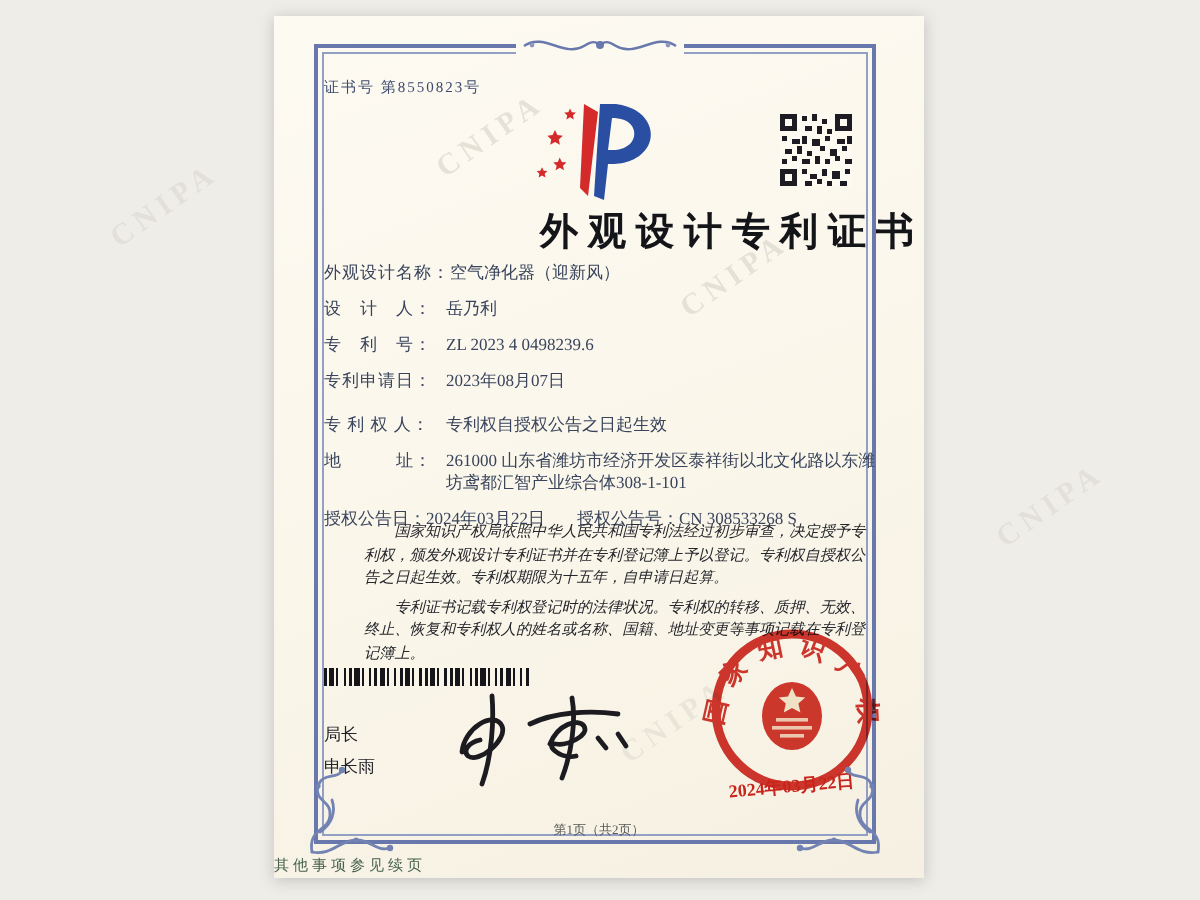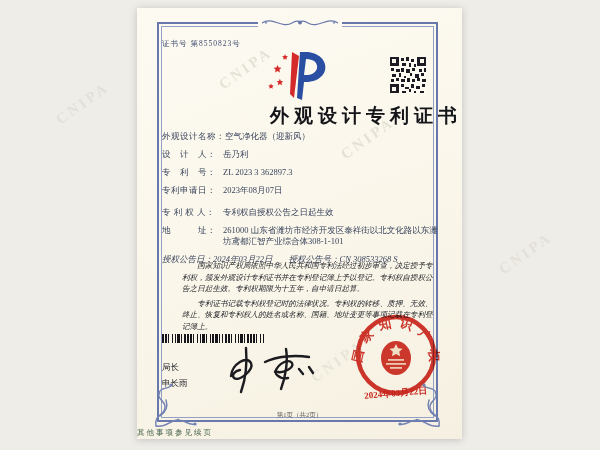--- a/index.html
+++ b/index.html
@@ -34,21 +34,21 @@
   .title { position:absolute; left:0; right:0; top:95px; text-align:right;
            font-family:"Liberation Serif", serif; font-weight:bold; font-size:19px;
            letter-spacing:5px; color:#141519; }
 
   .fields { position:absolute; left:25px; right:21px; top:123px;
             font-family:"Liberation Serif", serif; font-size:8.5px; color:#39445c; }
   .frow { display:flex; margin-bottom:7px; line-height:11px; }
   .frow .lbl { min-width:61px; white-space:pre; letter-spacing:.5px; }
   .frow .val { flex:1; }
   .frow.gap { margin-top:11px; }
-  .grant { display:flex; line-height:11px;font-style:italic; }
+  .grant { display:flex; line-height:11px; }
   .grant .pair { display:flex; }
   .grant .pair + .pair { margin-left:16px; }
 
   .paras { position:absolute; left:25px; right:23px; top:252px;
            font-family:"DejaVu Serif", serif; font-style:italic; font-size:7.6px;
            line-height:11.5px; color:#24262c; }
   .paras p { text-indent:2em;margin-left:20px; }
   .paras p + p { margin-top:3px; }
 
   .barcode { position:absolute; left:25px; top:326px; width:103px; height:9px;
@@ -198,21 +198,21 @@
       <div class="frow">
         <span class="lbl">外观设计名称：</span>
         <span class="val">空气净化器（迎新风）</span>
       </div>
       <div class="frow">
         <span class="lbl">设　计　人：</span>
         <span class="val">岳乃利</span>
       </div>
       <div class="frow">
         <span class="lbl">专　利　号：</span>
-        <span class="val">ZL 2023 3 362897.3</span>
+        <span class="val">ZL 2023 4 0498239.6</span>
       </div>
       <div class="frow">
         <span class="lbl">专利申请日：</span>
         <span class="val">2023年08月07日</span>
       </div>
       <div class="frow gap">
         <span class="lbl">专 利 权 人：</span>
         <span class="val">专利权自授权公告之日起生效</span>
       </div>
       <div class="frow">

